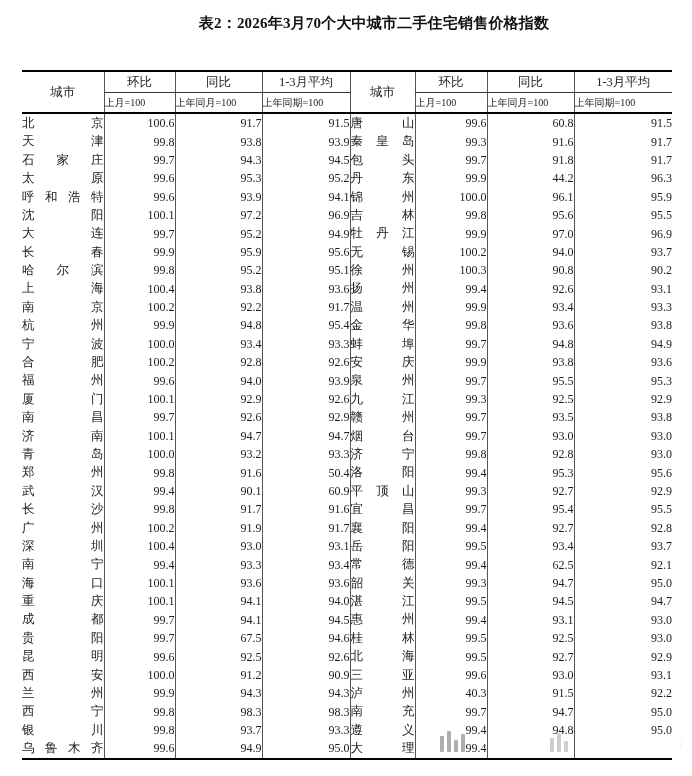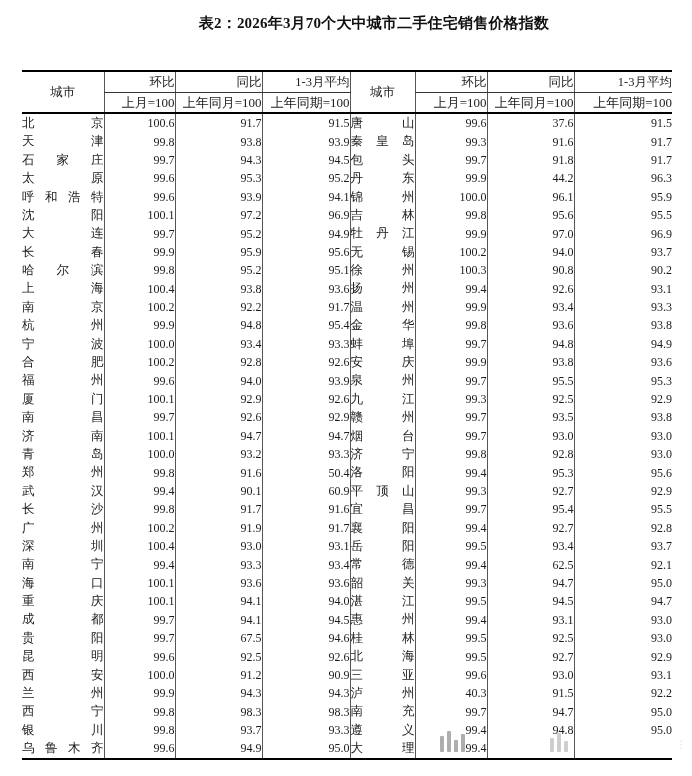--- a/index.html
+++ b/index.html
@@ -47,29 +47,29 @@
   
   .rule-top{border-top:2.2px solid #000 !important;}
   .rule-bottom{border-bottom:2.2px solid #000 !important;}
   .rule-mid{border-bottom:1px solid #333 !important;}
 
   
   .vl{border-left:1px solid #555 !important;}
 
   
   .hd{
-    text-align:right;
+    text-align:center;
     font-size:12.5px;
     height:20px;
     vertical-align:middle;
     white-space:nowrap;
   }
   .hd-sub{
-    text-align:right;
-    font-size:13px;
+    text-align:left;
+    font-size:10px;
     height:19px;
     vertical-align:middle;
     white-space:nowrap;
   }
   .hd-city{
     text-align:center;
     font-size:12.5px;
     vertical-align:middle;
     white-space:nowrap;
   }
@@ -180,21 +180,21 @@
         </tr>
       </thead>
       <tbody id="tbody">
           <tr>
             <td class="city">北京</td>
             <td class="num vl">100.6</td>
             <td class="num vl">91.7</td>
             <td class="num vl">91.5</td>
             <td class="city vl">唐山</td>
             <td class="num vl">99.6</td>
-            <td class="num vl">37.6</td>
+            <td class="num vl">60.8</td>
             <td class="num vl">91.5</td>
           </tr>
           <tr>
             <td class="city">天津</td>
             <td class="num vl">99.8</td>
             <td class="num vl">93.8</td>
             <td class="num vl">93.9</td>
             <td class="city vl">秦皇岛</td>
             <td class="num vl">99.3</td>
             <td class="num vl">91.6</td>

